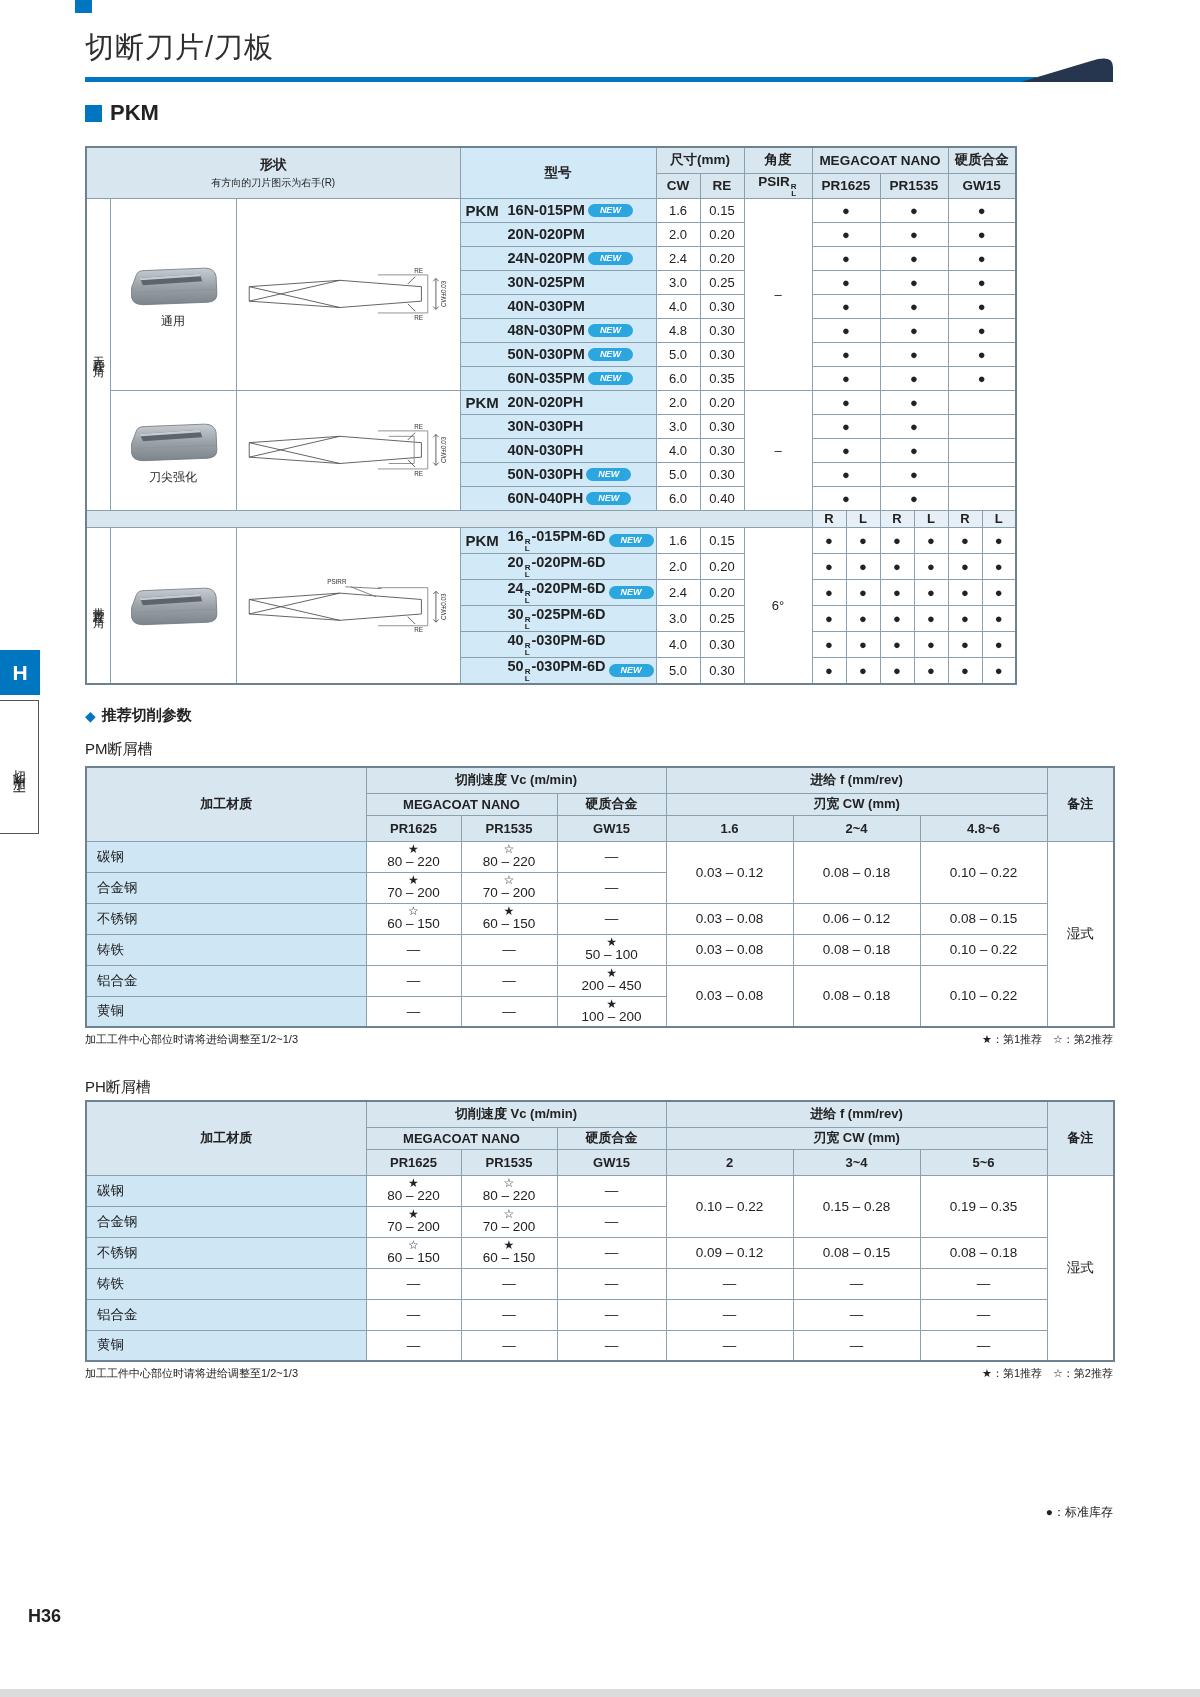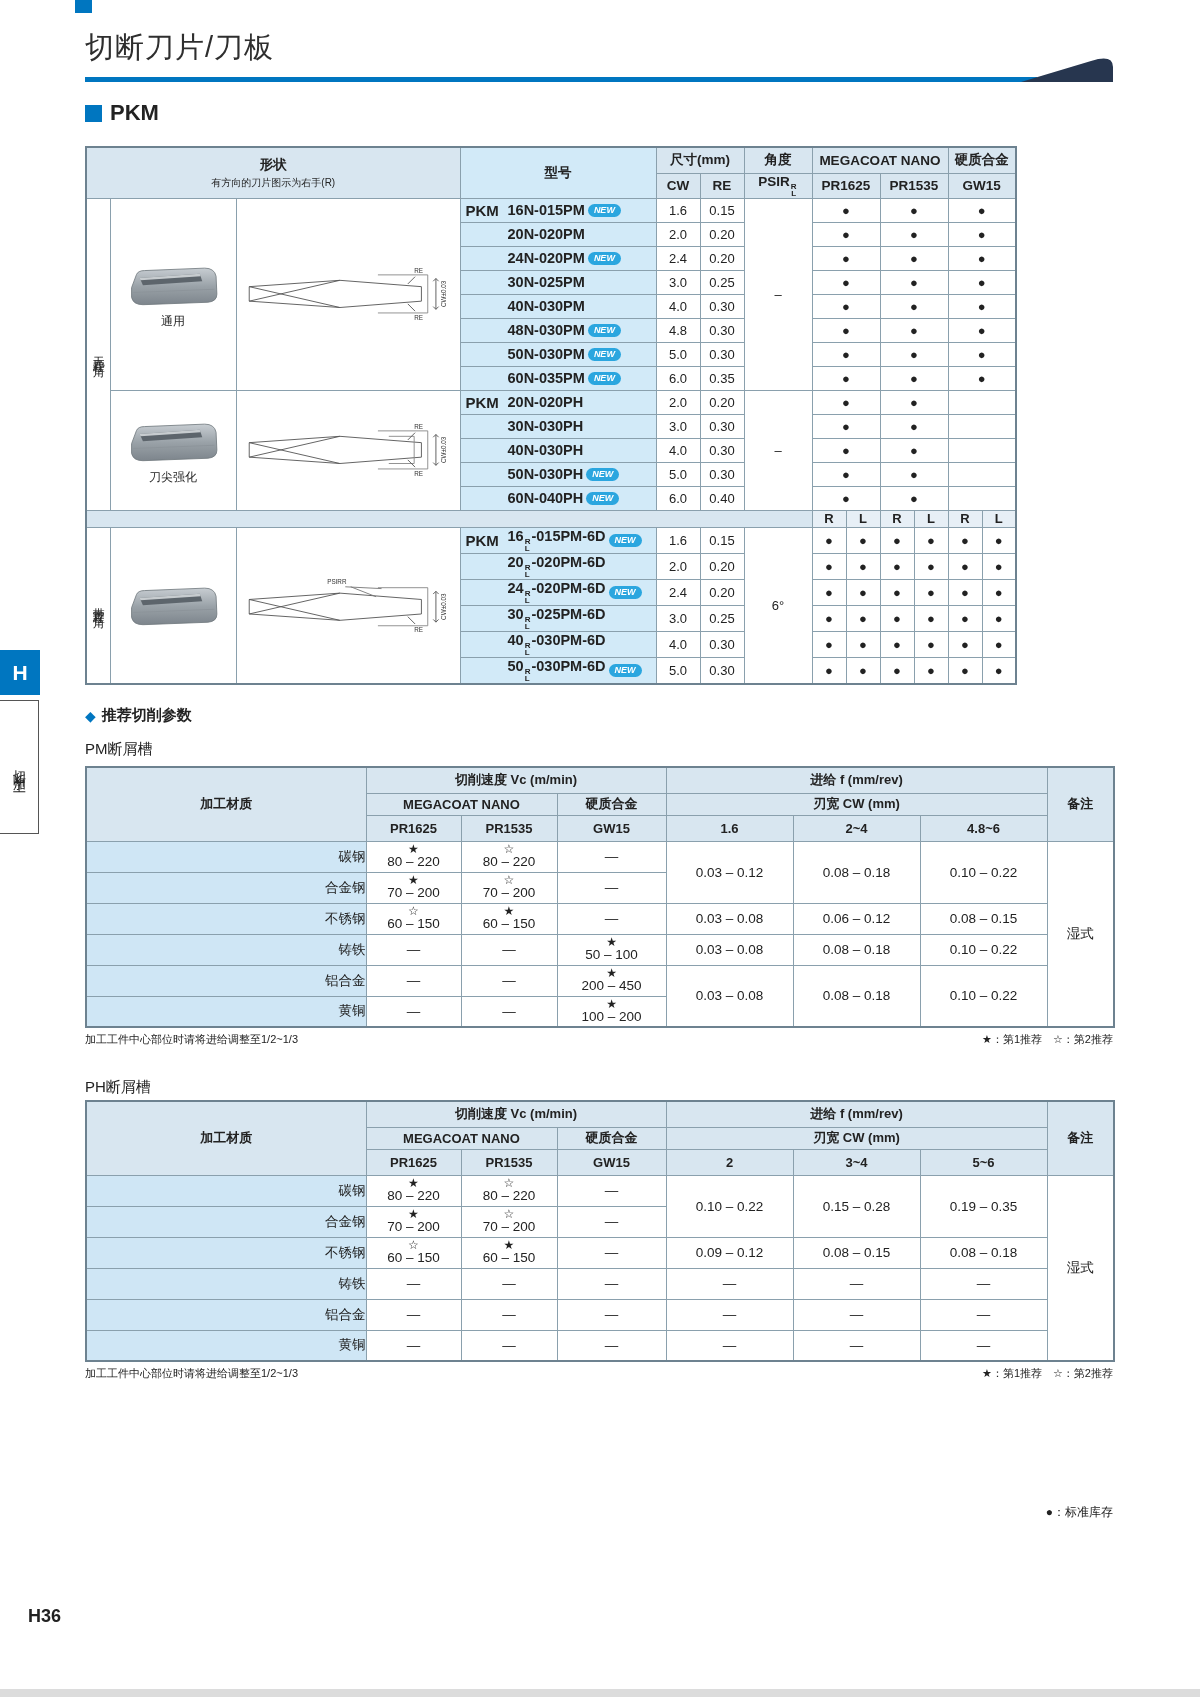--- a/index.html
+++ b/index.html
@@ -16,21 +16,21 @@
   
   #main-table{left:85px;top:146px;}
   table.main{border-collapse:collapse;table-layout:fixed;width:930px;background:#fff;border:2px solid #6d8290;}
   .main th,.main td{border:1px solid #8aa0ad;padding:0;text-align:center;vertical-align:middle;font-size:13px;overflow:hidden;}
   .main th{background:#d8e6f0;font-weight:bold;font-size:13.5px;}
   .shape-note{font-size:10px;font-weight:normal;margin-top:2px;}
   .main td.model{background:#d2eaf8;text-align:left;}
   .model-inner{display:flex;align-items:center;padding-left:5px;white-space:nowrap;}
   .pkm-pre{display:inline-block;width:42px;font-weight:bold;font-size:15px;}
   .mname{font-weight:bold;font-size:14.5px;white-space:nowrap;}
-  .new{background:#2ba6df;color:#fff;font-size:9px;font-weight:bold;font-style:italic;border-radius:8px;padding:2px 6px;margin-left:3px;line-height:1;}
+  .new{background:#2ba6df;color:#fff;font-size:9px;font-weight:bold;font-style:italic;border-radius:8px;padding:2px 12px;margin-left:3px;line-height:1;}
   .dot{font-size:13px;line-height:1;}
   .num{font-size:13.5px;}
   .psir{font-size:13.5px;}
   .vlabel{writing-mode:vertical-rl;text-orientation:upright;font-size:12px;letter-spacing:3px;display:inline-block;}
   .photo{background:#fff;}
   .ph{width:112px;height:52px;display:block;margin:2px auto 0;}
   .cap{font-size:12px;margin-top:1px;}
   .dwcell{background:#fff;}
   .dw{width:216px;height:58px;}
   .dt{font-size:7px;fill:#333;}
@@ -46,21 +46,21 @@
   
   #params-head{left:85px;top:706px;display:flex;align-items:center;gap:6px;font-size:15px;font-weight:bold;}
   .diamond{color:#0076c0;font-size:14px;}
   #pm-title{left:85px;top:740px;font-size:15px;}
   #ph-title{left:85px;top:1078px;font-size:15px;}
   #pm-table{left:85px;top:766px;}
   #ph-table{left:85px;top:1100px;}
   table.param{border-collapse:collapse;table-layout:fixed;width:1028px;border:2px solid #6d8290;}
   .param th,.param td{border:1px solid #8aa0ad;text-align:center;vertical-align:middle;padding:0;font-size:13.5px;}
   .param th{background:#d8e6f0;font-weight:bold;font-size:13px;}
-  .param td.mat{background:#cfe6f5;text-align:right;padding-left:10px;}
+  .param td.mat{background:#cfe6f5;text-align:left;padding-left:10px;}
   .mk{display:block;font-size:12px;line-height:10px;height:10px;}
   .rng{display:block;font-size:13.5px;line-height:15px;}
   #pm-notes{left:85px;top:1032px;width:1028px;display:flex;justify-content:space-between;font-size:11px;}
   #ph-notes{left:85px;top:1366px;width:1028px;display:flex;justify-content:space-between;font-size:11px;}
   
   #stock-legend{right:87px;top:1504px;font-size:12px;}
   #page-num{left:28px;top:1606px;font-size:18px;font-weight:bold;}
   #bottom-strip{left:0;bottom:0;width:100%;height:8px;background:#dcdcdc;}
 </style>
 </head>

